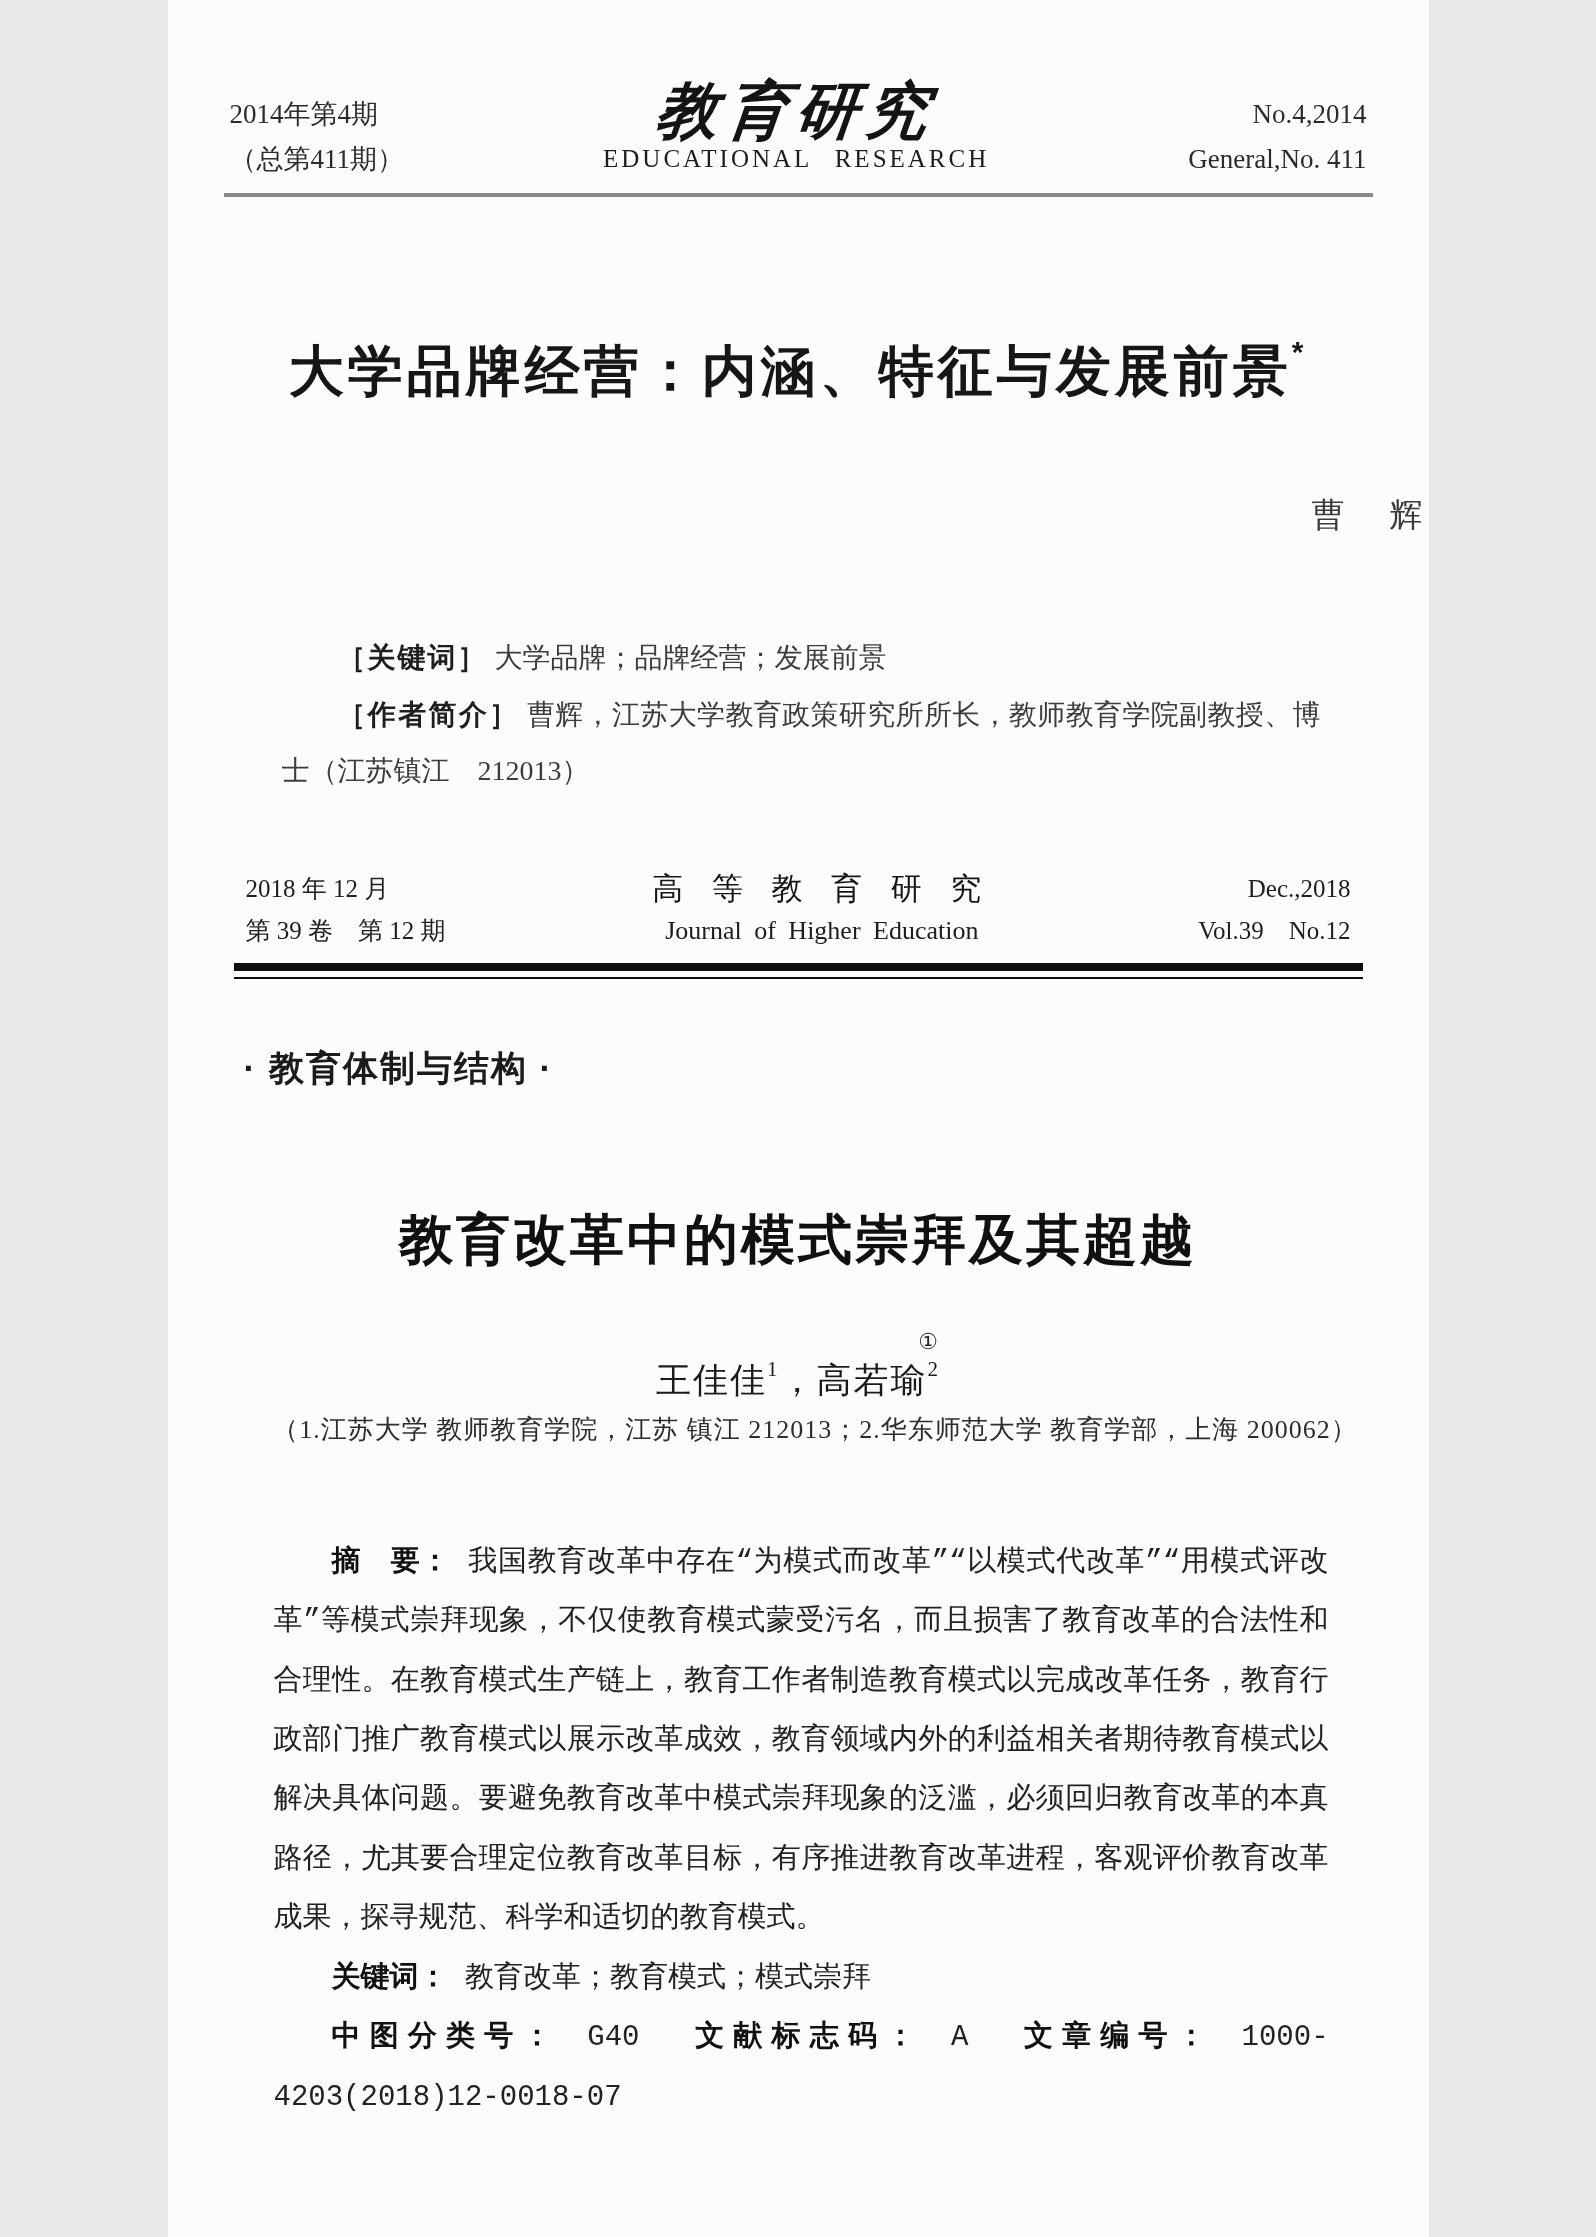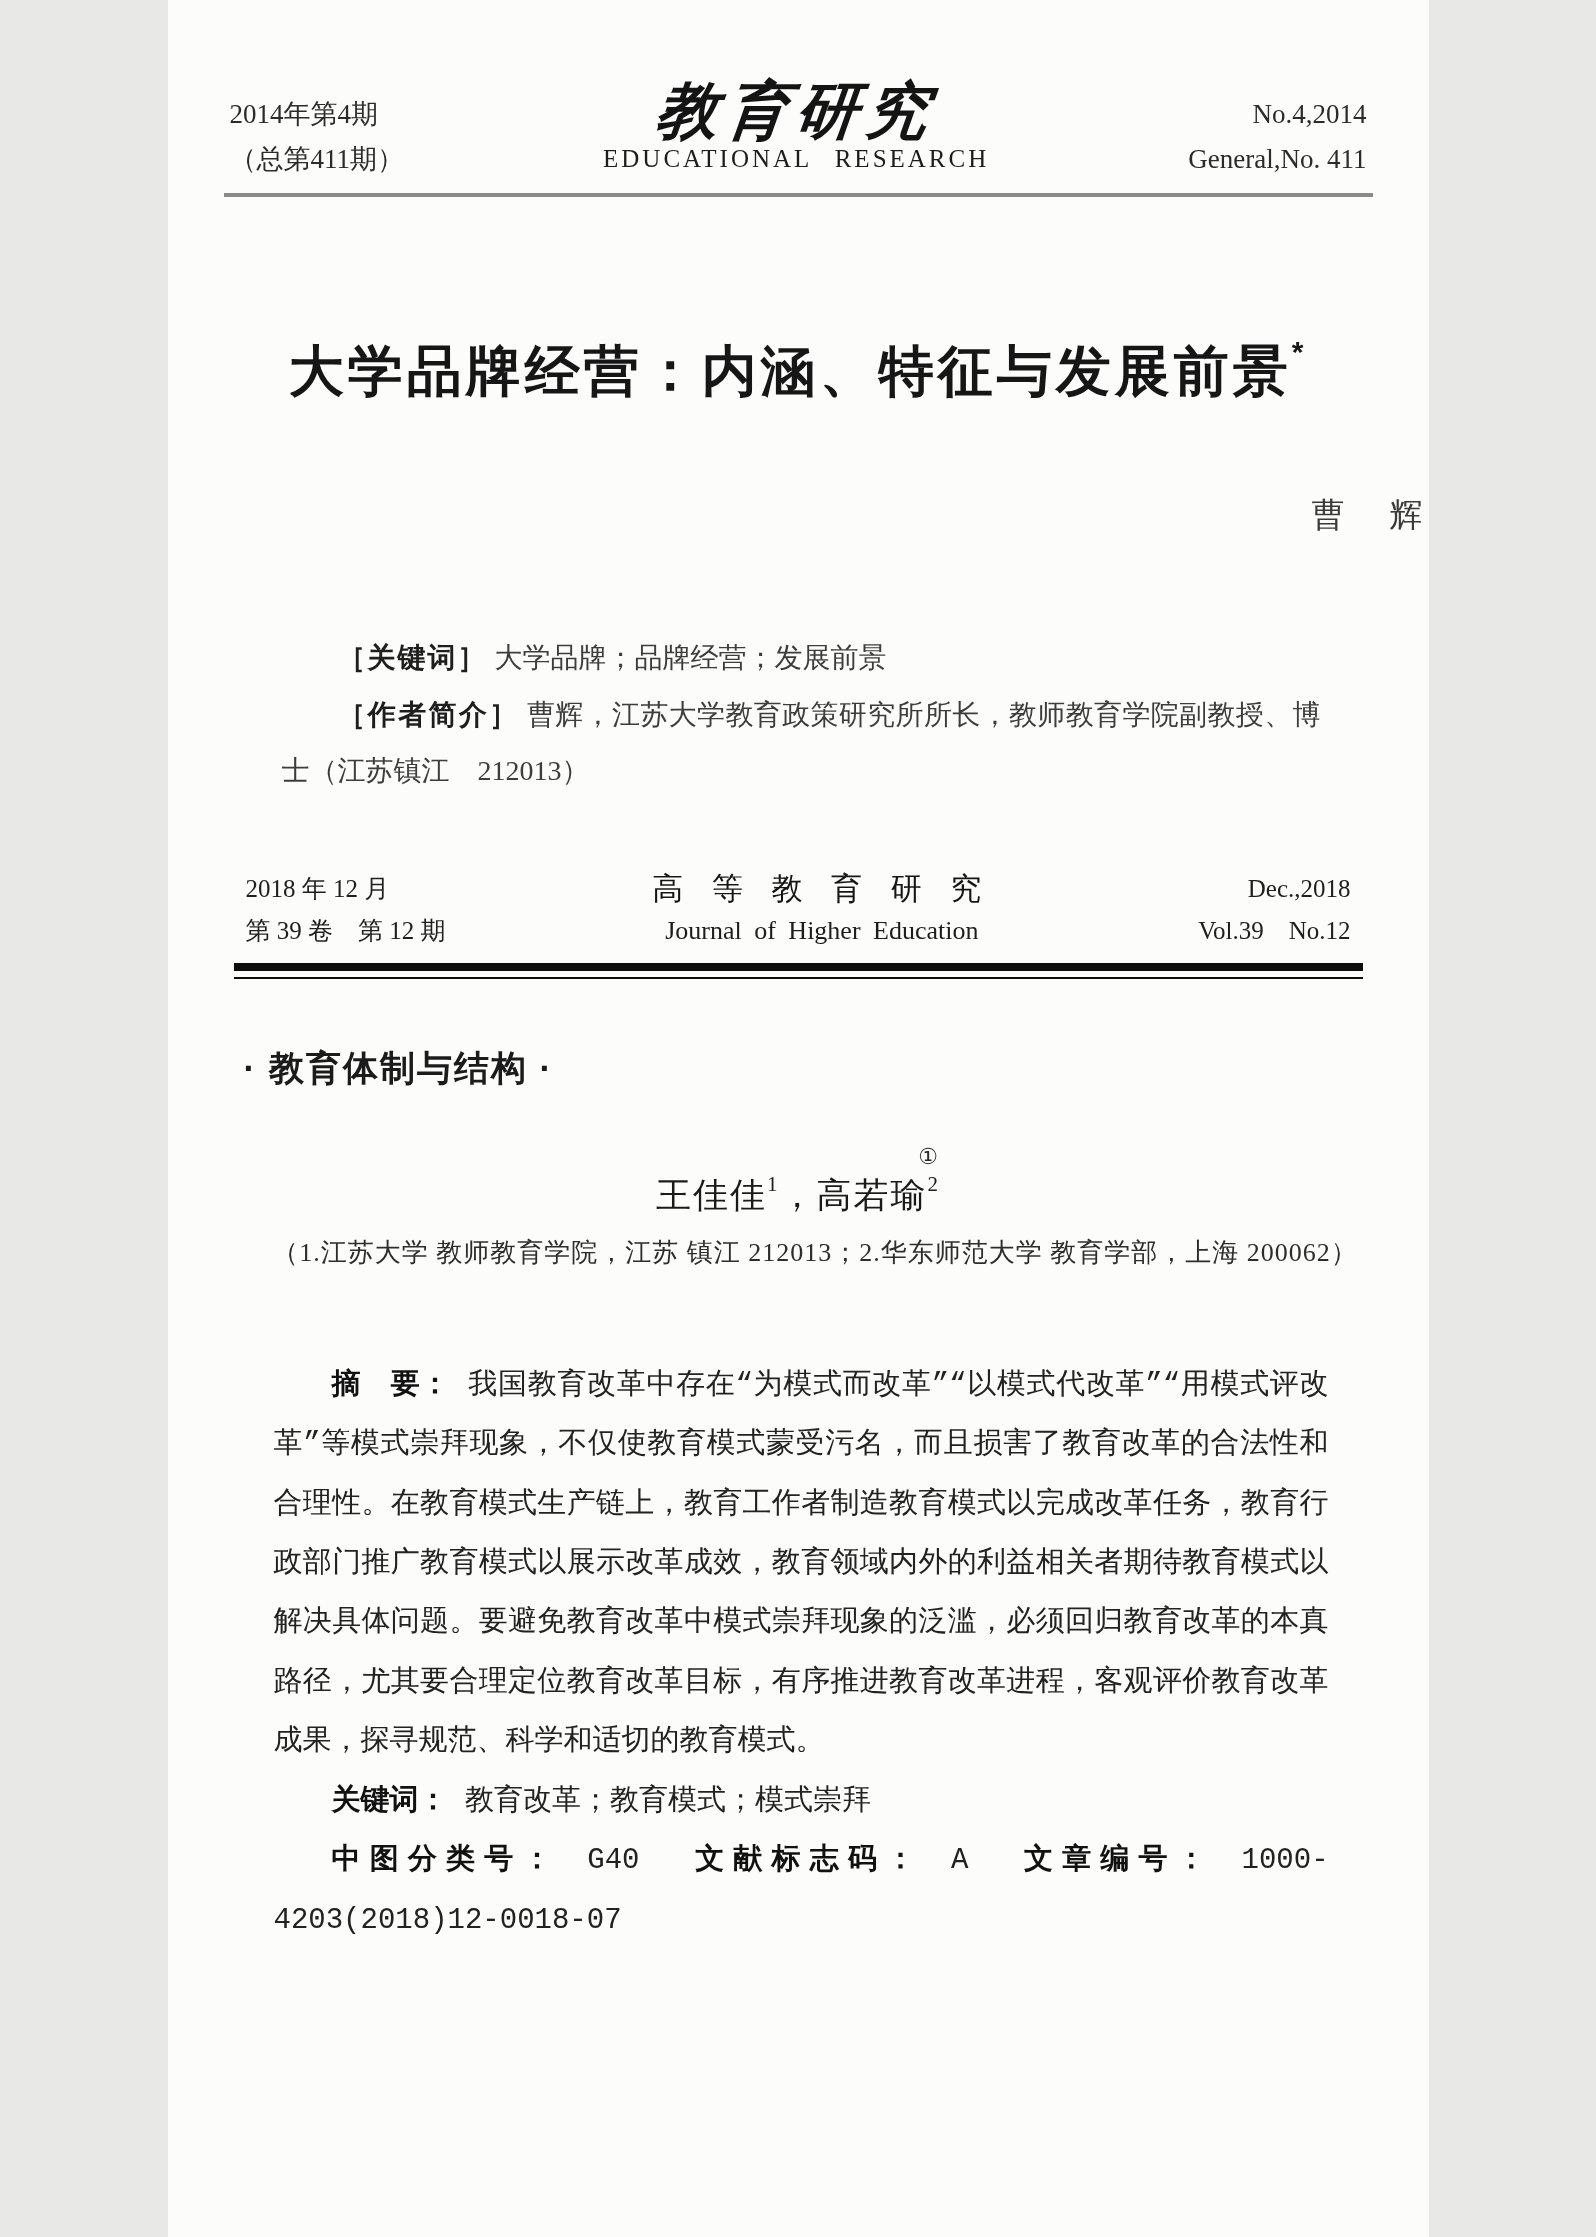--- a/index.html
+++ b/index.html
@@ -99,21 +99,21 @@
     font-size:22px;color:#2a2a2a;
     position:relative;left:130px;height:26px;line-height:26px;
   }
   .a2-authors{
     margin-top:2px;text-align:center;
     font-family:"Liberation Sans","DejaVu Sans",sans-serif;
     font-size:35px;color:#1a1a1a;letter-spacing:2px;
   }
   .a2-authors sup{font-size:21px;vertical-align:16px;font-family:"Liberation Serif",serif;}
   .a2-affil{
-    margin-top:16px;text-align:center;
+    margin-top:8px;text-align:center;
     font-size:26px;color:#2d2d2d;letter-spacing:1px;padding-left:34px;
   }
   .a2-abs{
     margin:86px 100px 0 106px;
     font-family:Liberation Mono, monospace;
     font-size:29px;line-height:2.05;color:#222;
     text-align:justify;
   }
   .a2-abs p{margin:0;text-indent:2em;}
   .a2-abs .b{font-weight:bold;color:#111;}
@@ -167,20 +167,21 @@
     </div>
     <div class="right">
       <div>Dec.,2018</div>
       <div>Vol.39　No.12</div>
     </div>
   </div>
   <div class="rule2"></div>
 
   <div class="section-label">· 教育体制与结构 ·</div>
 
+  <div class="a2-title">教育改革中的模式崇拜及其超越</div>
 
   <div class="a2-note">①</div>
   <div class="a2-authors">
     <span>王佳佳</span><sup>1</sup><span>，</span><span>高若瑜</span><sup>2</sup>
   </div>
   <div class="a2-affil">（1.江苏大学 教师教育学院，江苏 镇江 212013；2.华东师范大学 教育学部，上海 200062）</div>
 
   <div class="a2-abs">
     <p>
       <span class="b">摘　要：</span>

